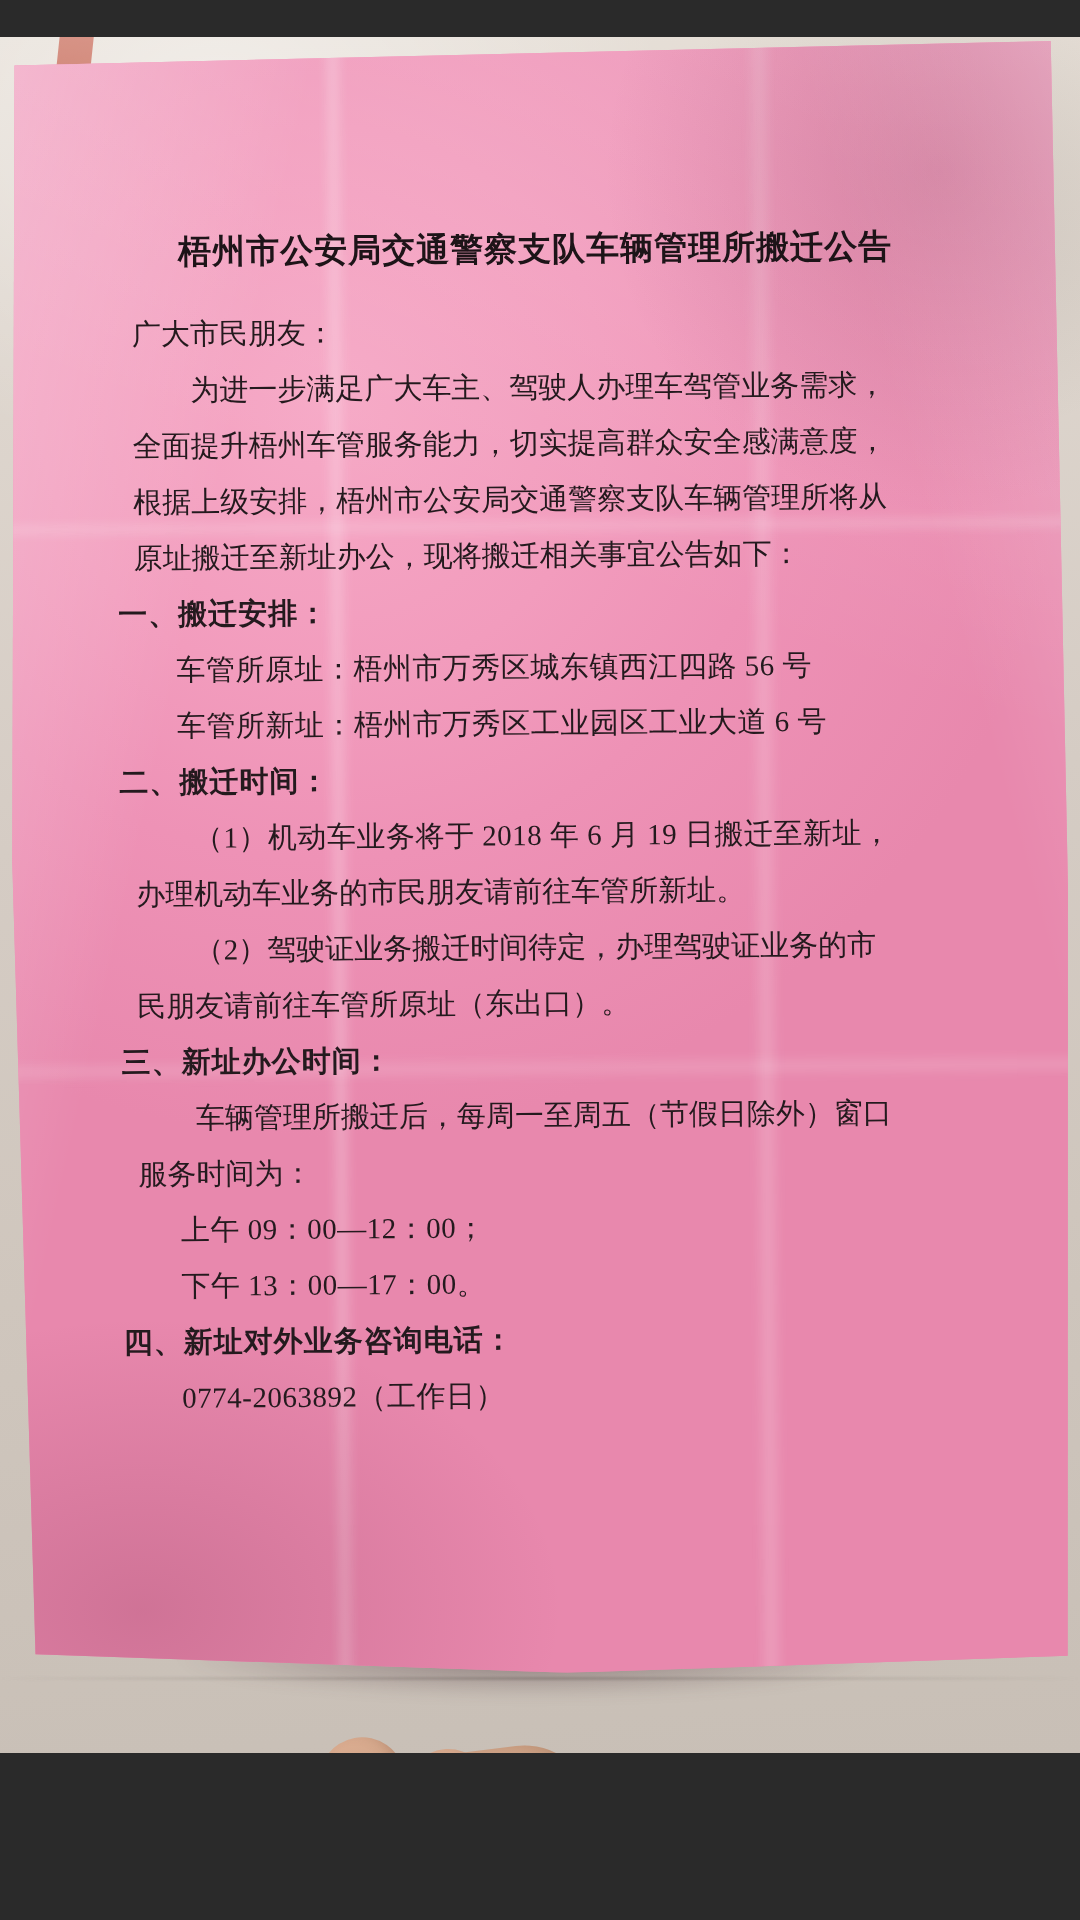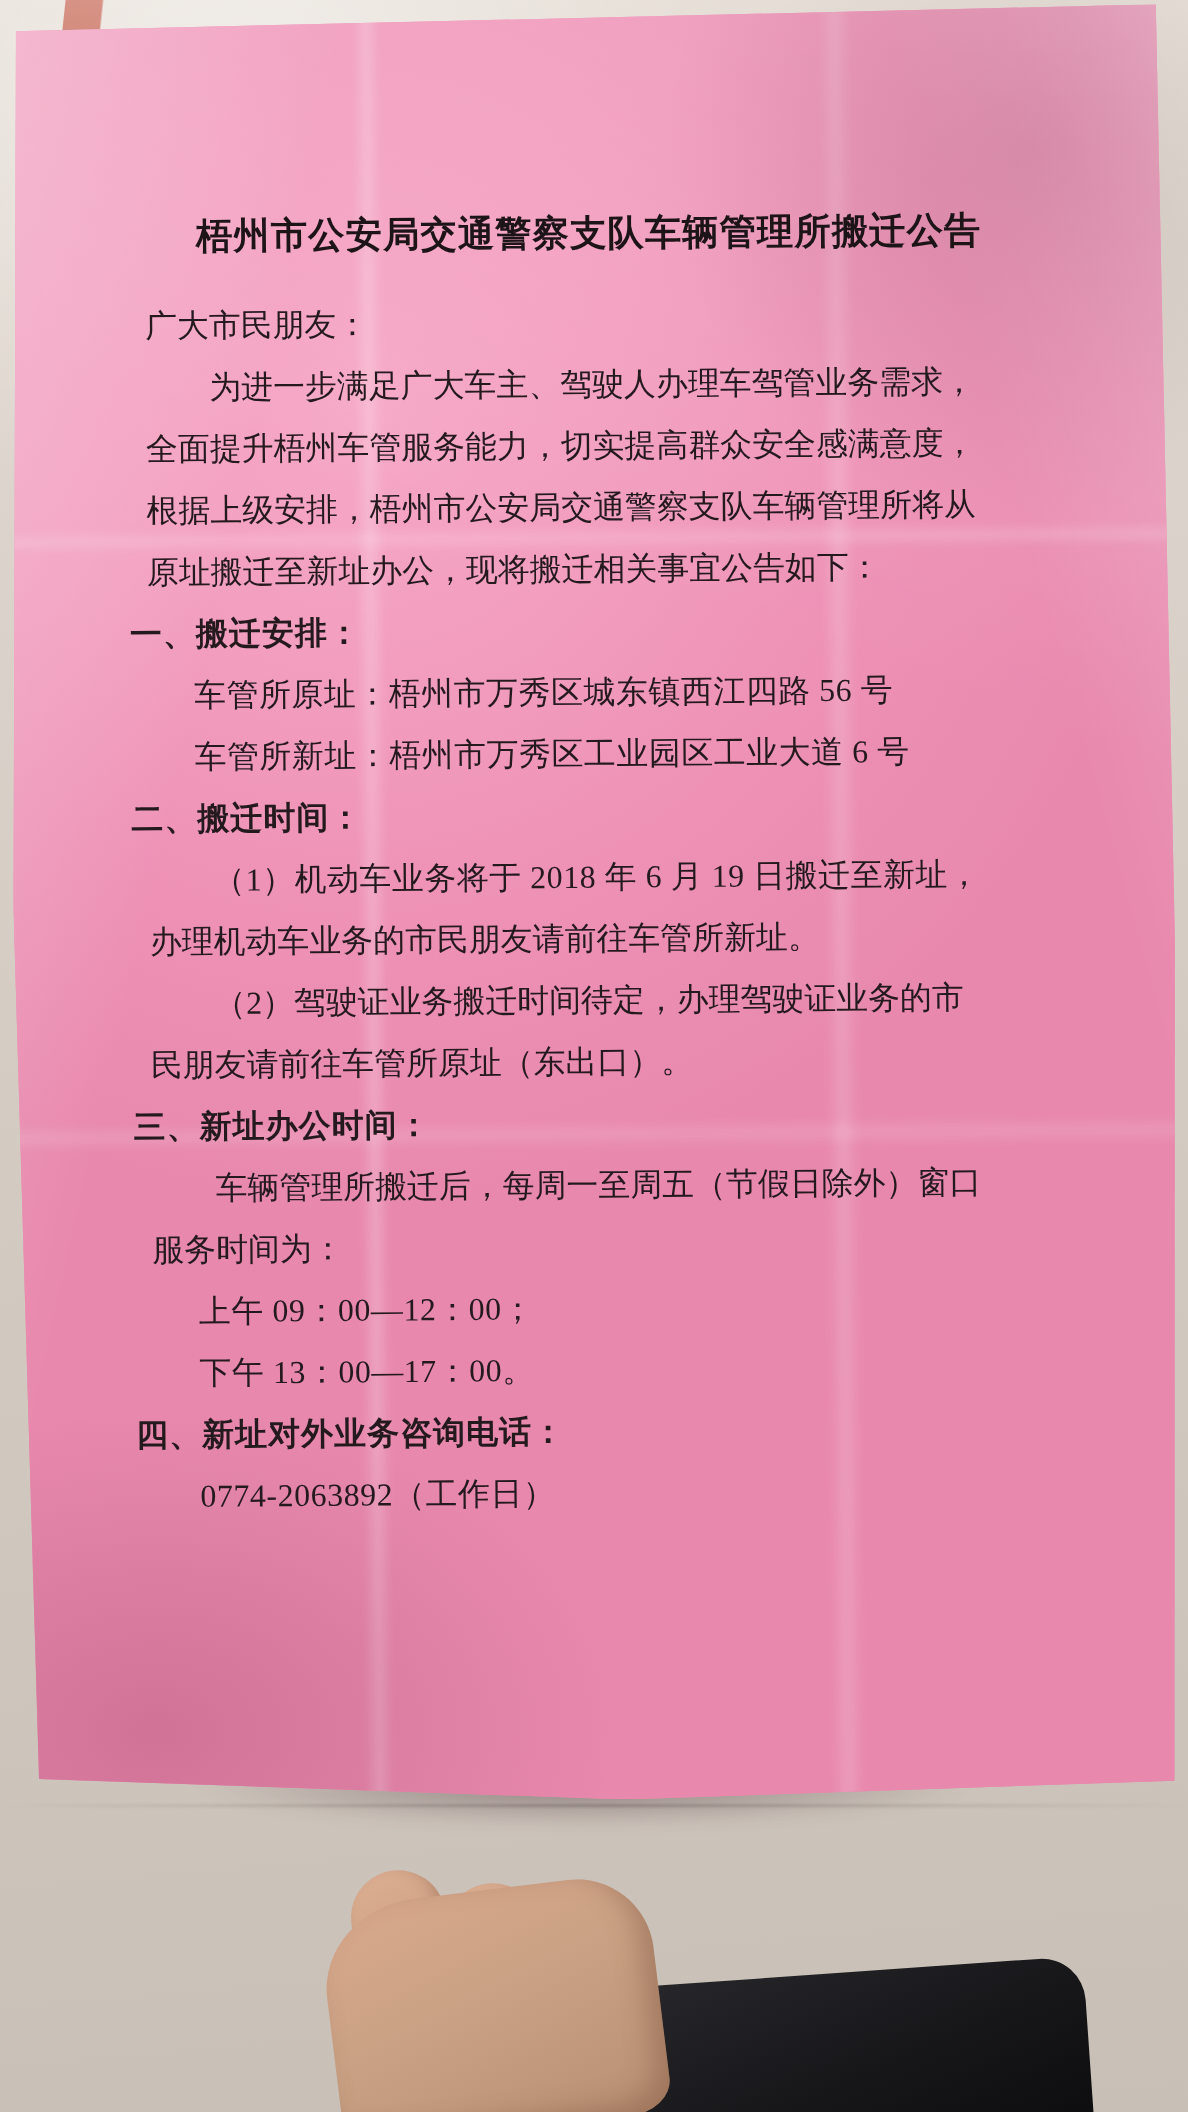--- a/index.html
+++ b/index.html
@@ -3,24 +3,25 @@
 <meta charset="utf-8">
 <style>
   html, body {
     margin: 0;
     padding: 0;
     background: #2a2a2a;
   }
   #stage {
     position: relative;
     width: 1080px;
-    height: 1920px;
+    height: 1716px;
     overflow: hidden;
     background: #d8d2cc;
     font-family: "Liberation Serif", "DejaVu Serif", serif;
+    margin-top: 37px;
   }
 
   
   .backdrop {
     position: absolute;
     inset: 0;
     background:
       linear-gradient(175deg, #e7e0d8 0%, #ded6ce 18%, #d5ccc4 45%, #cfc6bd 70%, #c8bfb6 100%);
   }
   .backdrop::after {

